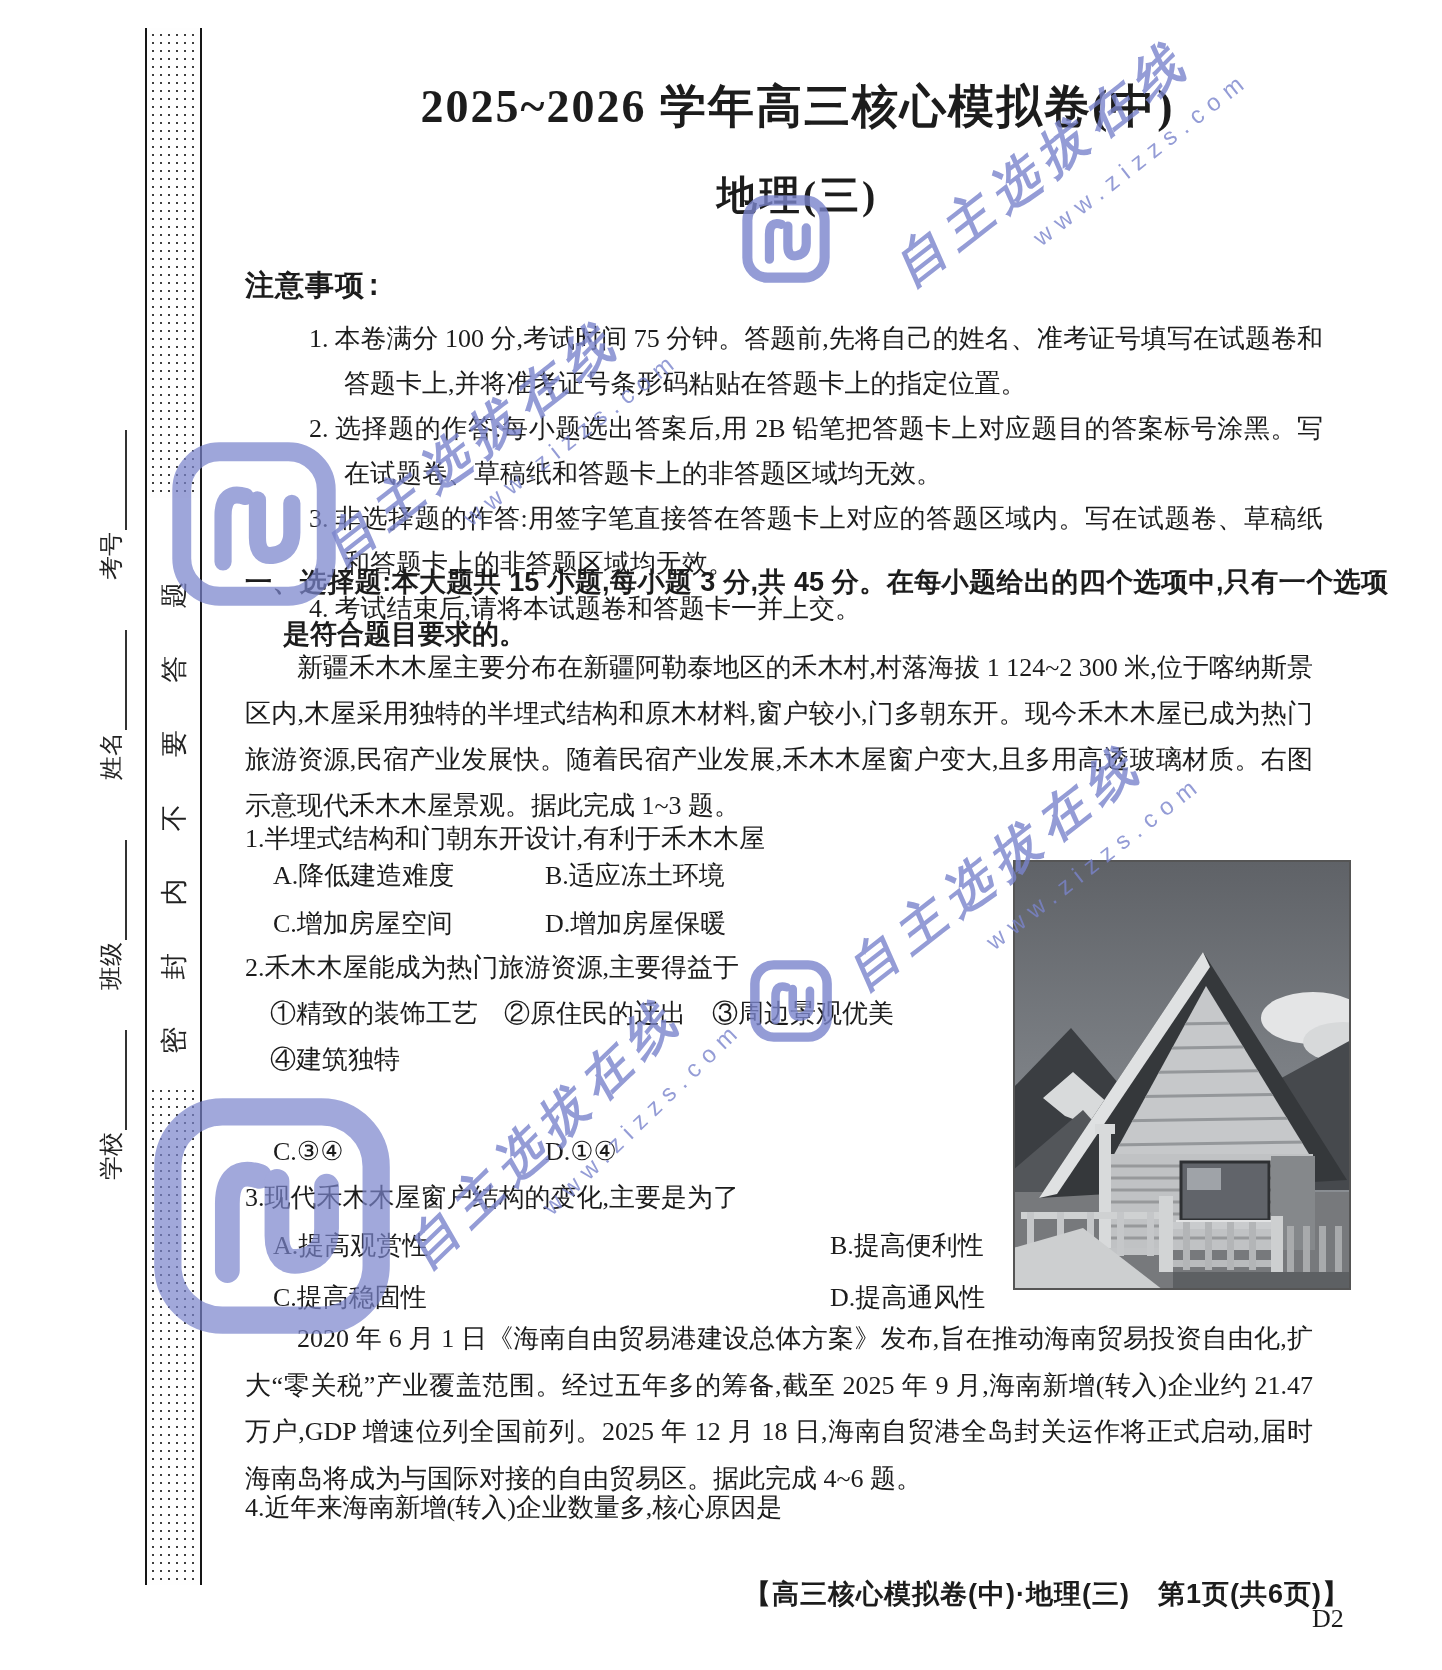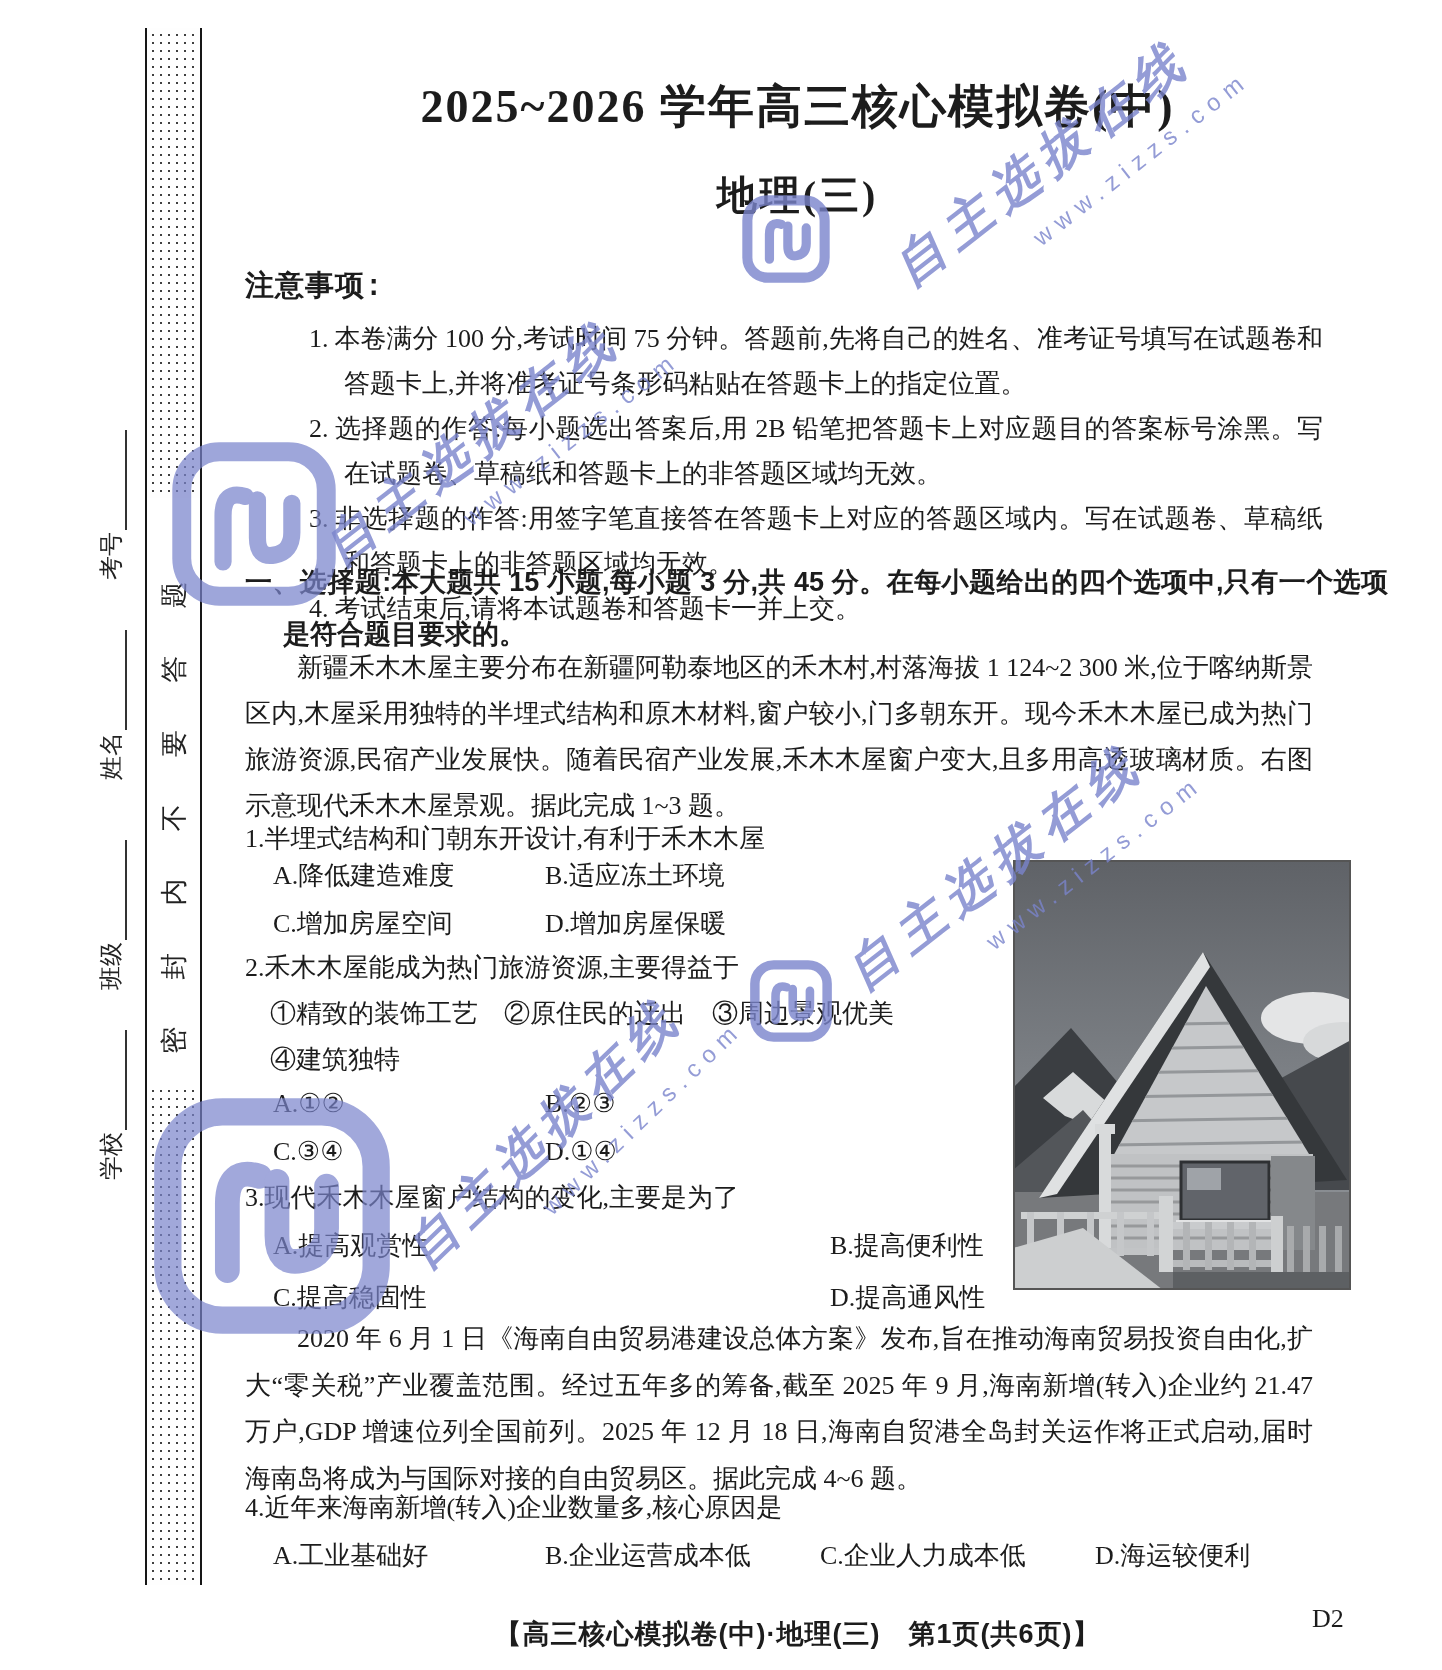--- a/index.html
+++ b/index.html
@@ -90,21 +90,21 @@
   .c1{left:28px;}
   .c2{left:300px;}
   .c2w{left:585px;}
   .c3{left:575px;}
   .c4{left:850px;}
   
   .figure{position:absolute;left:1013px;top:860px;width:338px;height:430px;z-index:2;}
   .figure svg{display:block;width:100%;height:100%;}
   
   .footer{
-    position:absolute;left:245px;top:1616px;width:1105px;text-align:center;z-index:2;
+    position:absolute;left:245px;top:1576px;width:1105px;text-align:right;z-index:2;
     font-family:"Liberation Sans","DejaVu Sans",sans-serif;
     font-size:27px;font-weight:bold;letter-spacing:1px;
   }
   .page-code{position:absolute;left:1312px;top:1604px;font-size:26px;z-index:2;}
   
   .wm{position:absolute;color:#7a84cc;opacity:.8;pointer-events:none;z-index:3;}
   .wm-text{width:470px;transform:rotate(-38deg);}
   .wm-brand{
     font-size:50px;font-weight:bold;font-style:italic;letter-spacing:10px;
     white-space:nowrap;
@@ -180,24 +180,20 @@
     <span class="opt c2">D.增加房屋保暖</span>
   </div>
   <div class="optrow q1-row1">
     <span class="opt c1">A.降低建造难度</span>
     <span class="opt c2">B.适应冻土环境</span>
   </div>
 
   <div class="stem q2-stem">2.禾木木屋能成为热门旅游资源,主要得益于</div>
   <div class="subline q2-sub1">①精致的装饰工艺　②原住民的迁出　③周边景观优美</div>
   <div class="subline q2-sub2">④建筑独特</div>
-  <div class="optrow q2-row1">
-    <span class="opt c1">A.①②</span>
-    <span class="opt c2">B.②③</span>
-  </div>
   <div class="optrow q2-row2">
     <span class="opt c1">C.③④</span>
     <span class="opt c2">D.①④</span>
   </div>
 
   <div class="stem q3-stem">3.现代禾木木屋窗户结构的变化,主要是为了</div>
   <div class="optrow q3-row1">
     <span class="opt c1">A.提高观赏性</span>
     <span class="opt c2w">B.提高便利性</span>
   </div>
@@ -283,26 +279,20 @@
       </g>
       <rect x="160" y="412" width="178" height="18" fill="#5d6063"></rect>
       <polygon points="0,430 150,430 70,368 0,388" fill="#cdcfd0"></polygon>
       <rect x="1" y="1" width="336" height="428" fill="none" stroke="#555" stroke-width="2"></rect>
     </svg>
   </div>
 
   <div class="pass pass2">2020 年 6 月 1 日《海南自由贸易港建设总体方案》发布,旨在推动海南贸易投资自由化,扩大“零关税”产业覆盖范围。经过五年多的筹备,截至 2025 年 9 月,海南新增(转入)企业约 21.47 万户,GDP 增速位列全国前列。2025 年 12 月 18 日,海南自贸港全岛封关运作将正式启动,届时海南岛将成为与国际对接的自由贸易区。据此完成 4~6 题。</div>
 
   <div class="stem q4-stem">4.近年来海南新增(转入)企业数量多,核心原因是</div>
-  <div class="optrow q4-row1">
-    <span class="opt c1">A.工业基础好</span>
-    <span class="opt c2">B.企业运营成本低</span>
-    <span class="opt c3">C.企业人力成本低</span>
-    <span class="opt c4">D.海运较便利</span>
-  </div>
 
   <div class="footer">【高三核心模拟卷(中)·地理(三)　第1页(共6页)】</div>
   <div class="page-code">D2</div>
 
   <div class="wm wm-text wm1-text">
     <div class="wm-brand">自主选拔在线</div>
     <div class="wm-site">www.zizzs.com</div>
   </div>
   <div class="wm wm-logo wm1-logo">
     <svg viewBox="0 0 100 100">

